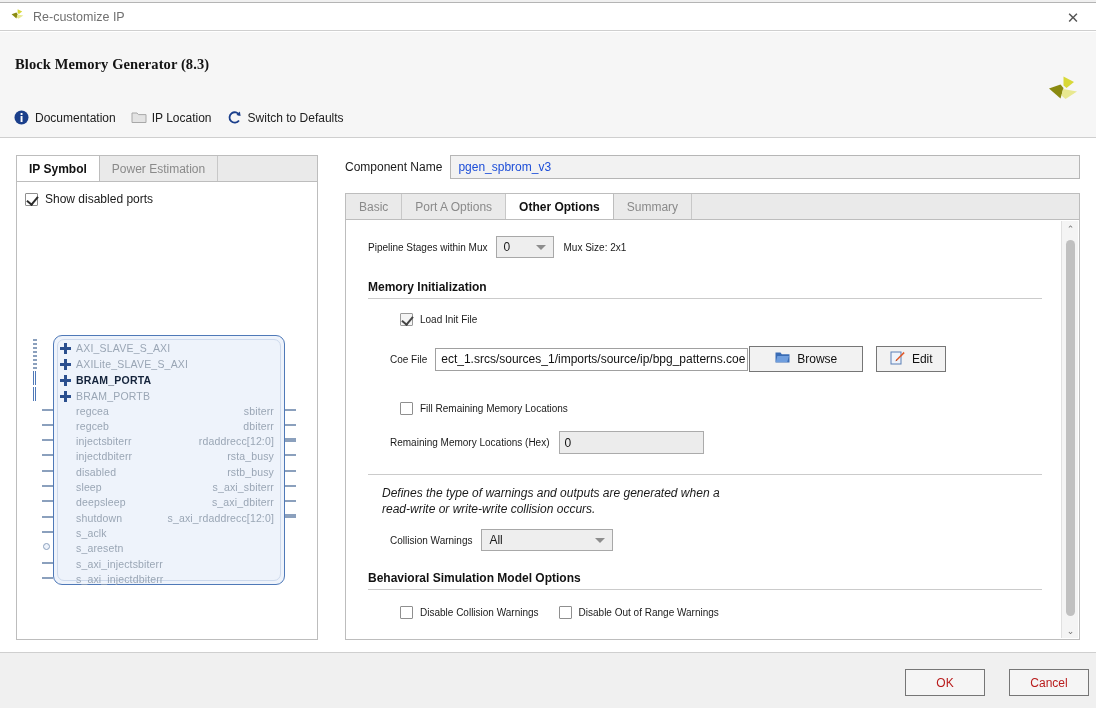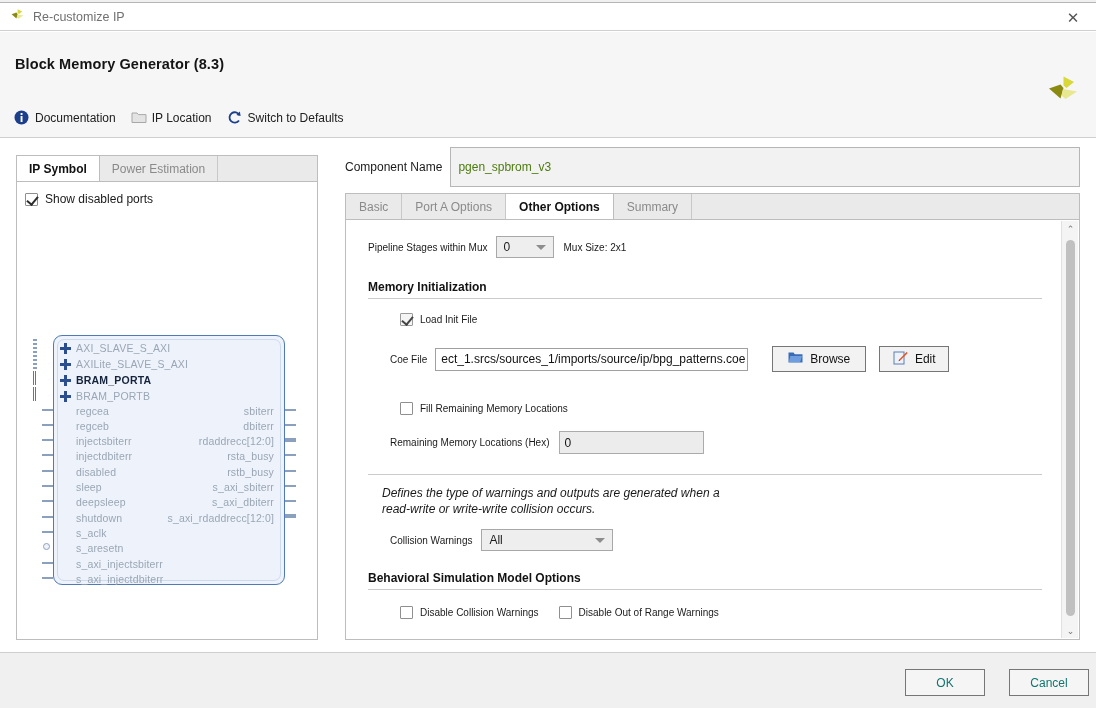--- a/index.html
+++ b/index.html
@@ -39,20 +39,21 @@
   
   .header {
     position: absolute; left: 0; top: 32px; width: 1096px; height: 106px;
     background: #f6f6f6;
     border-bottom: 1px solid #cfcfcf;
   }
   .header .h-title {
     position: absolute; left: 15px; top: 24px;
     font-size: 14.5px; font-weight: bold; color: #141414;
     letter-spacing: 0.1px;
+    font-family: Liberation Serif, serif;
   }
   .header .h-logo { position: absolute; right: 16px; top: 42px; }
   .toolrow {
     position: absolute; left: 8px; top: 76px;
     display: flex; align-items: center; gap: 0px;
   }
   .toolitem {
     display: flex; align-items: center; gap: 6px;
     padding: 2px 9px 2px 6px;
     font-size: 12px; color: #202020;
@@ -171,24 +172,24 @@
 
   
   .rightpanel { position: absolute; left: 345px; top: 16px; width: 735px; height: 485px; }
 
   .compname-row {
     position: absolute; left: 0; top: 0; width: 735px; height: 24px;
     display: flex; align-items: center;
   }
   .compname-label { font-size: 12px; color: #1a1a1a; margin-right: 8px; }
   .compname-input {
-    flex: 1; height: 40px;
+    flex: 1; height: 24px;
     border: 1px solid #b6b6b6; background: #f2f2f2;
     display: flex; align-items: center; padding-left: 7px;
-    font-size: 12px; color: #4d7c0f;
+    font-size: 12px; color: #1d4ed8;
   }
 
   .tabs-row {
     position: absolute; left: 0; top: 38px; width: 735px; height: 26px;
     background: #eaeaea;
     border: 1px solid #bdbdbd; border-bottom: none;
     display: flex; align-items: stretch;
   }
   .tab {
     display: flex; align-items: center; padding: 0 13px;
@@ -270,21 +271,21 @@
 
   
   .footer {
     position: absolute; left: 0; top: 652px; width: 1096px; height: 56px;
     background: #f0f0f0; border-top: 1px solid #cfcfcf;
   }
   .fbtn {
     position: absolute; top: 16px; height: 27px; width: 80px;
     border: 1px solid #767676; background: #f5f5f5;
     display: flex; align-items: center; justify-content: center;
-    font-size: 12px; color: #0f766e;
+    font-size: 12px; color: #b91c1c;
   }
   .fbtn.ok { right: 111px; }
   .fbtn.cancel { right: 7px; }
 </style>
 </head>
 <body>
 
 <div class="behind-sliver"></div>
 
 <div class="titlebar">
@@ -480,21 +481,21 @@
         <div class="row gap-l" style="margin-top:14px;">
           <span class="cb dim checked"></span>
           <span class="lbl" style="margin-left:7px;">Load Init File</span>
         </div>
 
         <div class="row" style="margin-top:20px; margin-left:22px;">
           <span class="lbl">Coe File</span>
           <div class="tfield" style="width:313px; margin-left:8px;">
             <span>ect_1.srcs/sources_1/imports/source/ip/bpg_patterns.coe</span>
           </div>
-          <div class="pbtn" style="margin-left:24px; width:94px;">
+          <div class="pbtn" style="margin-left:1px; width:114px;">
             <span>
               <svg width="15" height="13" viewBox="0 0 15 13">
                 <path d="M0.5,1.5 L5.5,1.5 L6.8,3.2 L14.5,3.2 L14.5,11.5 L0.5,11.5 Z" fill="#3a6cb5"></path>
                 <path d="M2.3,5.0 L14.0,5.0 L12.2,11.0 L0.8,11.0 Z" fill="#6f9ede"></path>
               </svg>
             </span>
             <span>Browse</span>
           </div>
           <div class="pbtn" style="margin-left:13px; width:70px;">
             <span>

